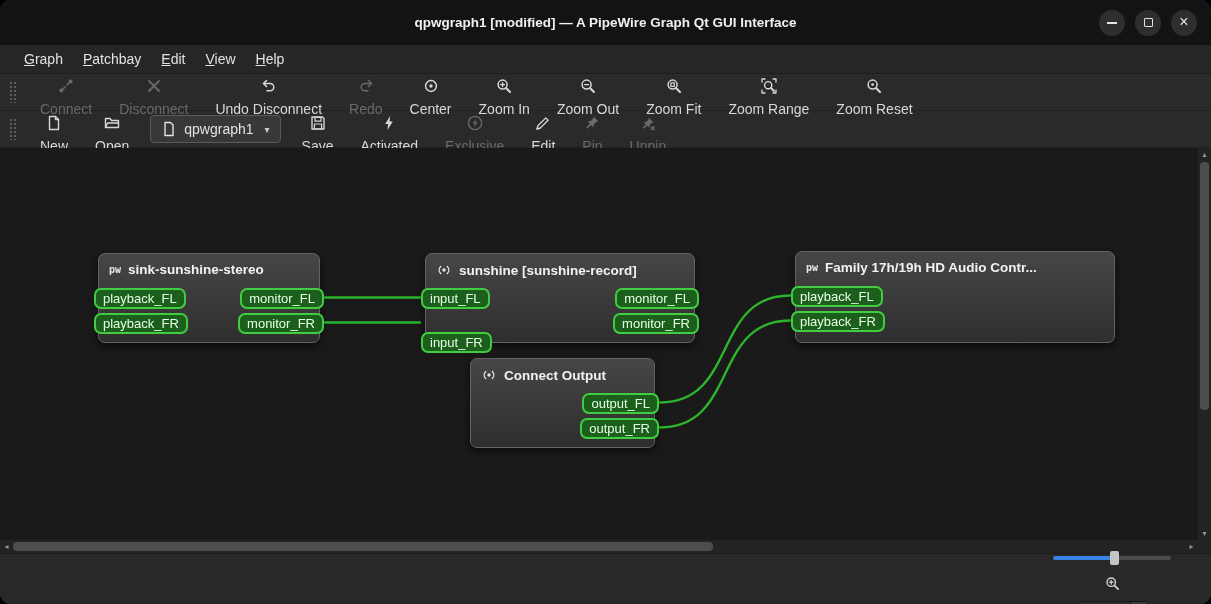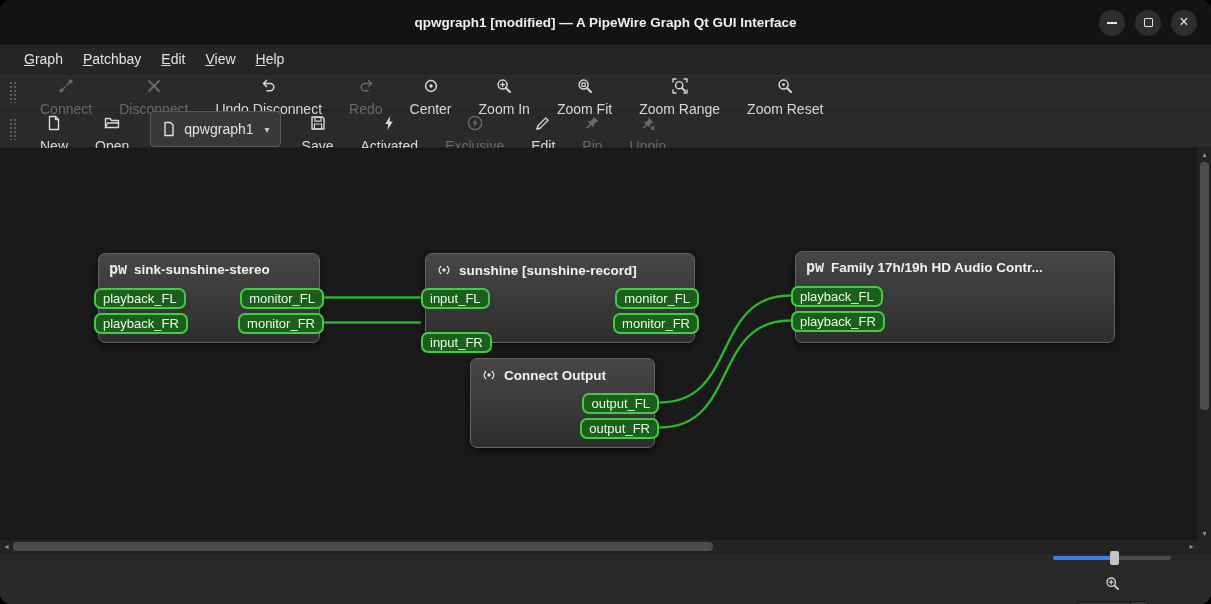--- a/index.html
+++ b/index.html
@@ -27,31 +27,31 @@
   .menu-item{display:inline-block;line-height:28px;padding:0 10px;color:#e2e2e2;font-size:14px;}
   .menu-item::first-letter{text-decoration:underline;}
 
   
   .toolbar{height:37px;background:#2a2a2a;display:flex;align-items:center;gap:5px;padding:0 6px;border-bottom:1px solid #212121;}
   .tb-handle{width:8px;height:22px;margin:0 7px 0 3px;background-image:radial-gradient(circle,#5d5d5d 1px,transparent 1.2px);background-size:4px 4px;}
   .tool-btn{display:flex;align-items:center;gap:7px;height:28px;padding:0 11px;border-radius:4px;color:#d8d8d8;font-size:14px;white-space:nowrap;flex-direction:column;}
   .tool-btn.disabled{color:#6a6a6a;}
   .icon{display:inline-flex;width:16px;height:16px;flex:none;}
   .icon svg{width:100%;height:100%;}
-  .combo{display:flex;align-items:center;gap:7px;height:36px;padding:0 10px;background:#383838;border:1px solid #5a5a5a;border-radius:4px;color:#e2e2e2;font-size:14px;margin:0 5px;}
+  .combo{display:flex;align-items:center;gap:7px;height:28px;padding:0 10px;background:#383838;border:1px solid #5a5a5a;border-radius:4px;color:#e2e2e2;font-size:14px;margin:0 5px;}
   .combo-arrow{font-size:10px;color:#c8c8c8;margin-left:4px;}
 
   
   .main{position:relative;height:405px;background:#1a1a1a;}
   .canvas{position:absolute;left:0;top:0;right:13px;bottom:13px;background:#1a1a1a;overflow:hidden;}
   #edges{position:absolute;inset:0;width:100%;height:100%;}
   .node{position:absolute;border:1px solid #636363;border-radius:7px;background:linear-gradient(180deg,#464646,#2e2e2e);box-shadow:0 3px 9px rgba(0,0,0,.6);}
   .node-header{display:flex;align-items:center;gap:7px;padding:8px 10px 0;overflow:hidden;}
   .node-title{color:#f2f2f2;font-size:13.5px;font-weight:bold;white-space:nowrap;overflow:hidden;}
-  .pw-icon{font-family:"DejaVu Sans Mono",monospace;font-size:15px;font-weight:bold;color:#e8e8e8;line-height:1;}
+  .pw-icon{font-family:"DejaVu Sans Mono",monospace;font-size:10px;font-weight:bold;color:#e8e8e8;line-height:1;}
   .node .icon{color:#e6e6e6;}
   .port{position:absolute;height:21px;line-height:17px;padding:0 7px;font-size:13px;color:var(--port-text);background:var(--port-fill);border:2px solid var(--port-border);border-radius:7px;white-space:nowrap;}
   .port.left{left:-5px;}
   .port.right{right:-5px;}
 
   
   .vscroll{position:absolute;right:0;top:0;bottom:13px;width:13px;background:#232323;}
   .hscroll{position:absolute;left:0;bottom:0;right:13px;height:13px;background:#232323;}
   .sb-arrow{position:absolute;width:13px;height:13px;color:#929292;font-size:8px;display:flex;align-items:center;justify-content:center;}
   .v-handle{position:absolute;left:2px;width:9px;top:14px;height:248px;border-radius:4px;background:#4d4d4d;}
@@ -149,20 +149,30 @@
             <path d="M4.6 6.6 h4 M6.6 4.6 v4" stroke="currentColor" fill="none" stroke-linecap="round" stroke-linejoin="round" stroke-width="1.4"></path>
           </svg>
         </span>
         <span>Zoom In</span>
       </div>
       <div class="tool-btn">
         <span class="icon">
           <svg viewBox="0 0 16 16">
             <circle cx="6.6" cy="6.6" r="4.5" stroke="currentColor" fill="none" stroke-linecap="round" stroke-linejoin="round" stroke-width="1.5"></circle>
             <path d="M10.2 10.2 L14 14" stroke="currentColor" fill="none" stroke-linecap="round" stroke-linejoin="round" stroke-width="2"></path>
+            <path d="M4.6 6.6 h4" stroke="currentColor" fill="none" stroke-linecap="round" stroke-linejoin="round" stroke-width="1.4"></path>
+          </svg>
+        </span>
+        <span>Zoom Out</span>
+      </div>
+      <div class="tool-btn">
+        <span class="icon">
+          <svg viewBox="0 0 16 16">
+            <circle cx="6.6" cy="6.6" r="4.5" stroke="currentColor" fill="none" stroke-linecap="round" stroke-linejoin="round" stroke-width="1.5"></circle>
+            <path d="M10.2 10.2 L14 14" stroke="currentColor" fill="none" stroke-linecap="round" stroke-linejoin="round" stroke-width="2"></path>
             <rect x="4.9" y="4.9" width="3.4" height="3.4" stroke="currentColor" fill="none" stroke-linecap="round" stroke-linejoin="round" stroke-width="1.2"></rect>
           </svg>
         </span>
         <span>Zoom Fit</span>
       </div>
       <div class="tool-btn">
         <span class="icon">
           <svg viewBox="0 0 16 16">
             <path d="M1 4 V1 h3 M12 1 h3 v3 M15 12 v3 h-3 M4 15 H1 v-3" stroke="currentColor" fill="none" stroke-linecap="round" stroke-linejoin="round" stroke-width="1.3"></path>
             <circle cx="7.2" cy="7.2" r="3.6" stroke="currentColor" fill="none" stroke-linecap="round" stroke-linejoin="round" stroke-width="1.4"></circle>

